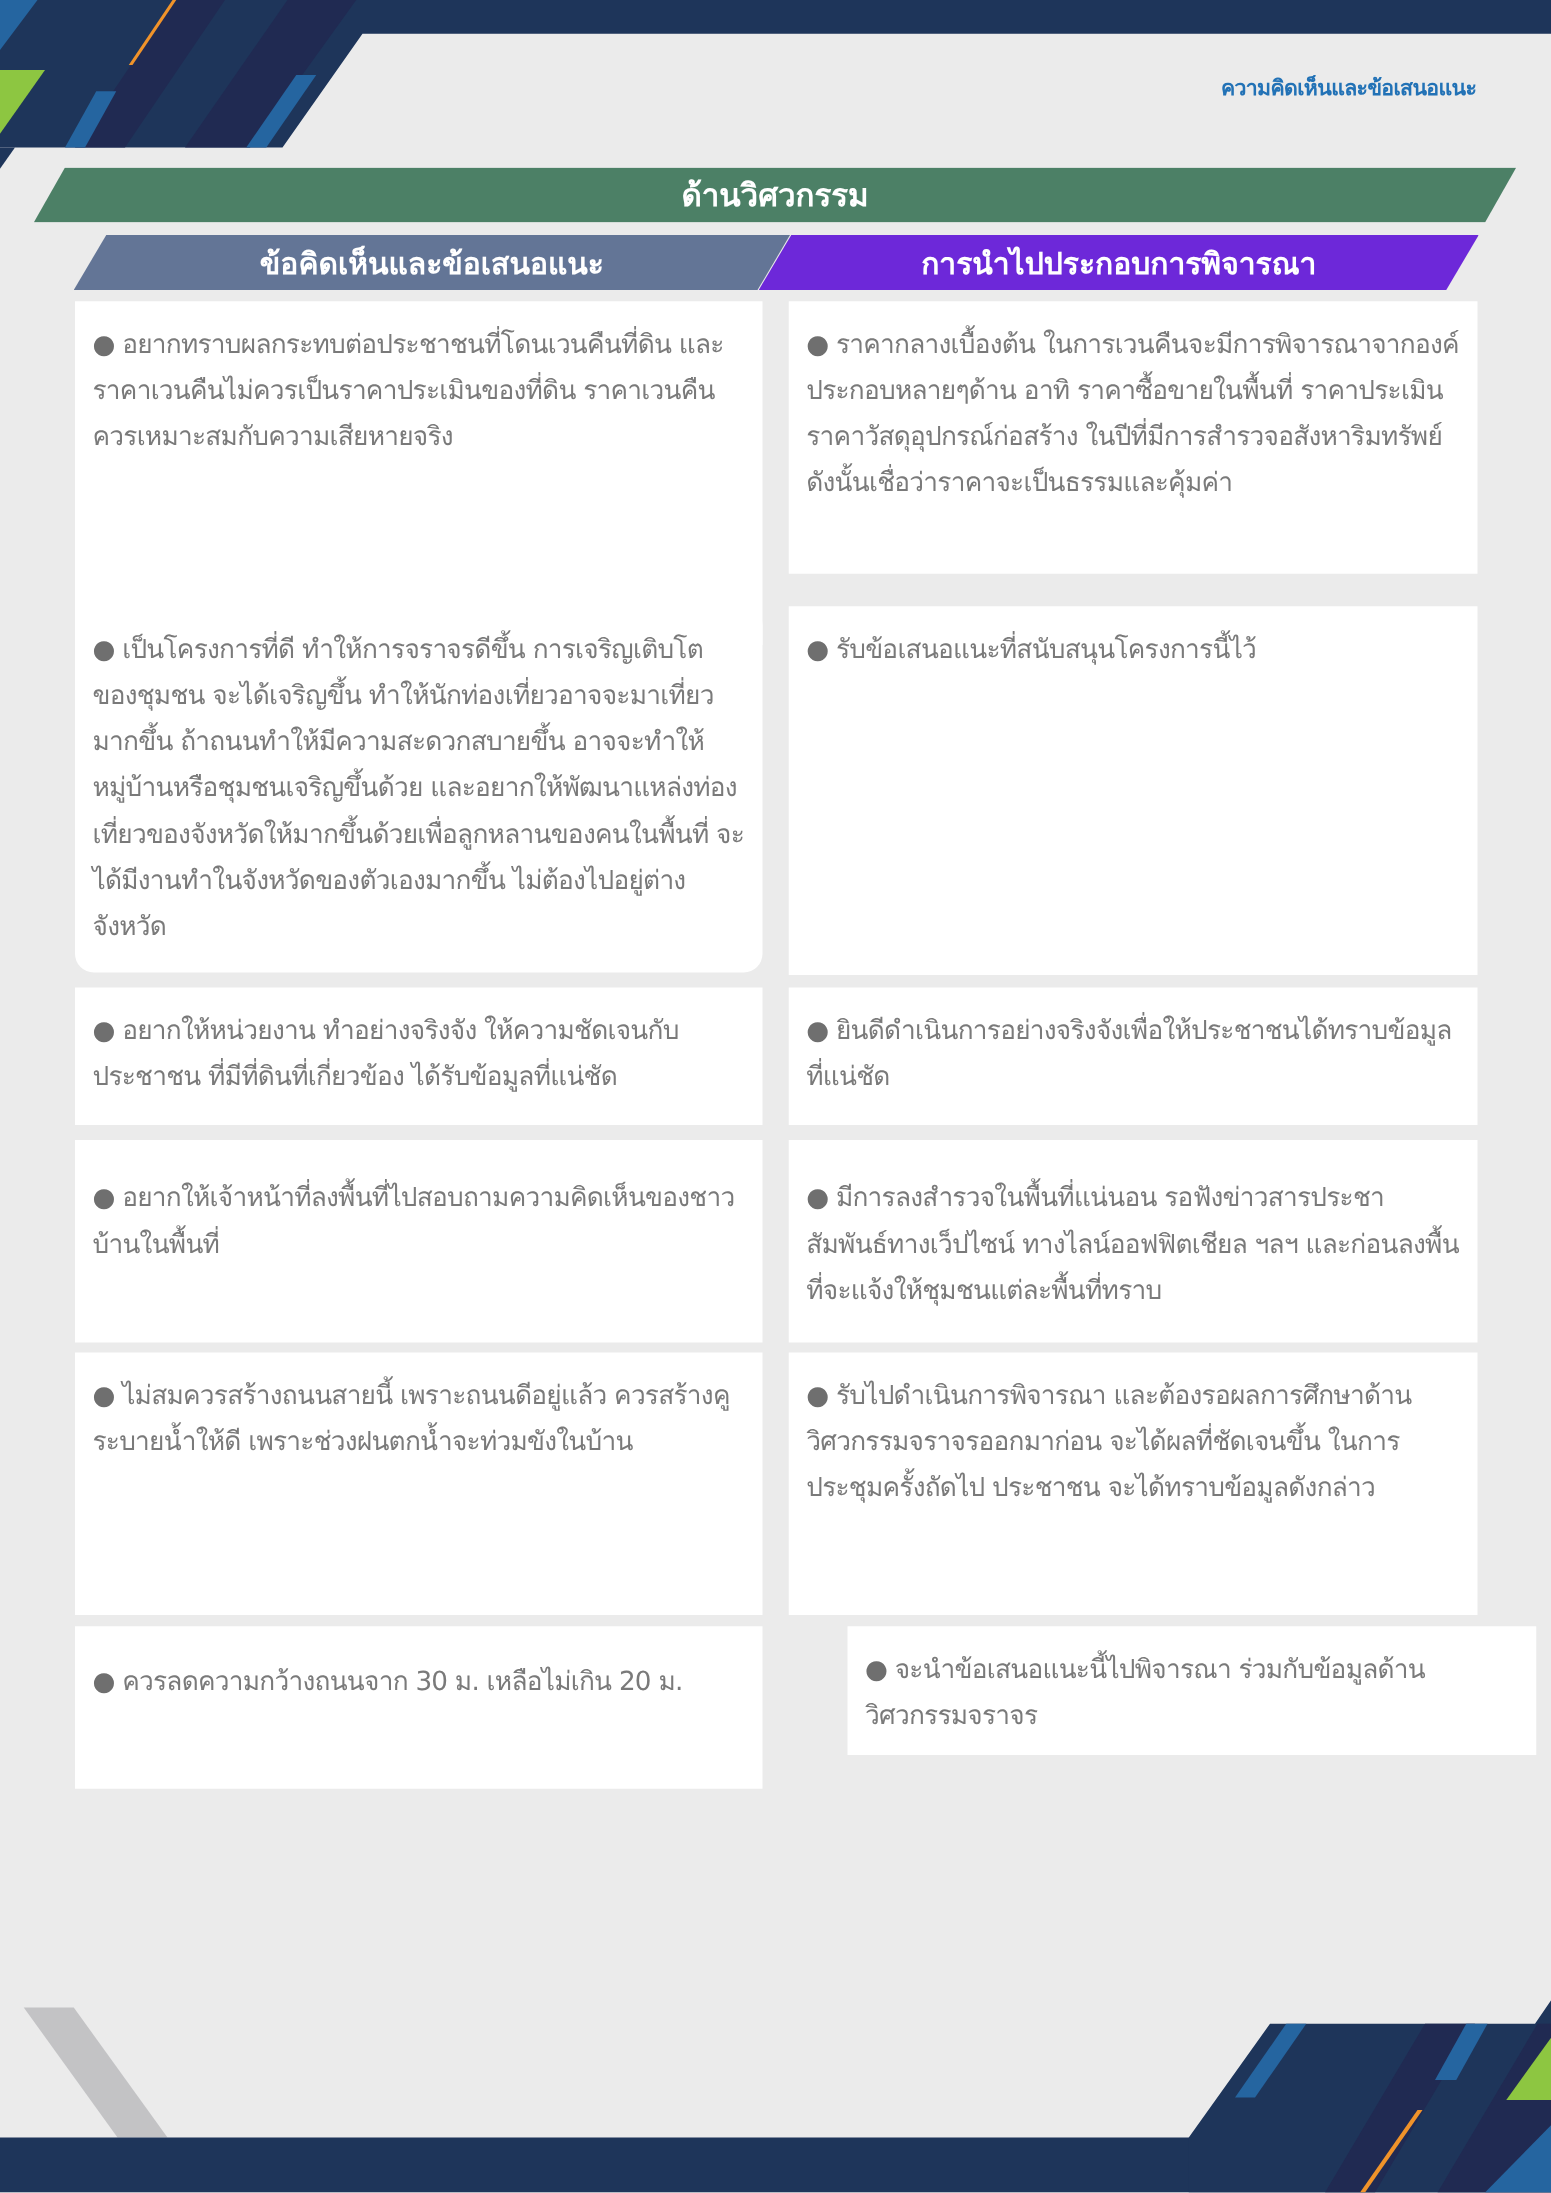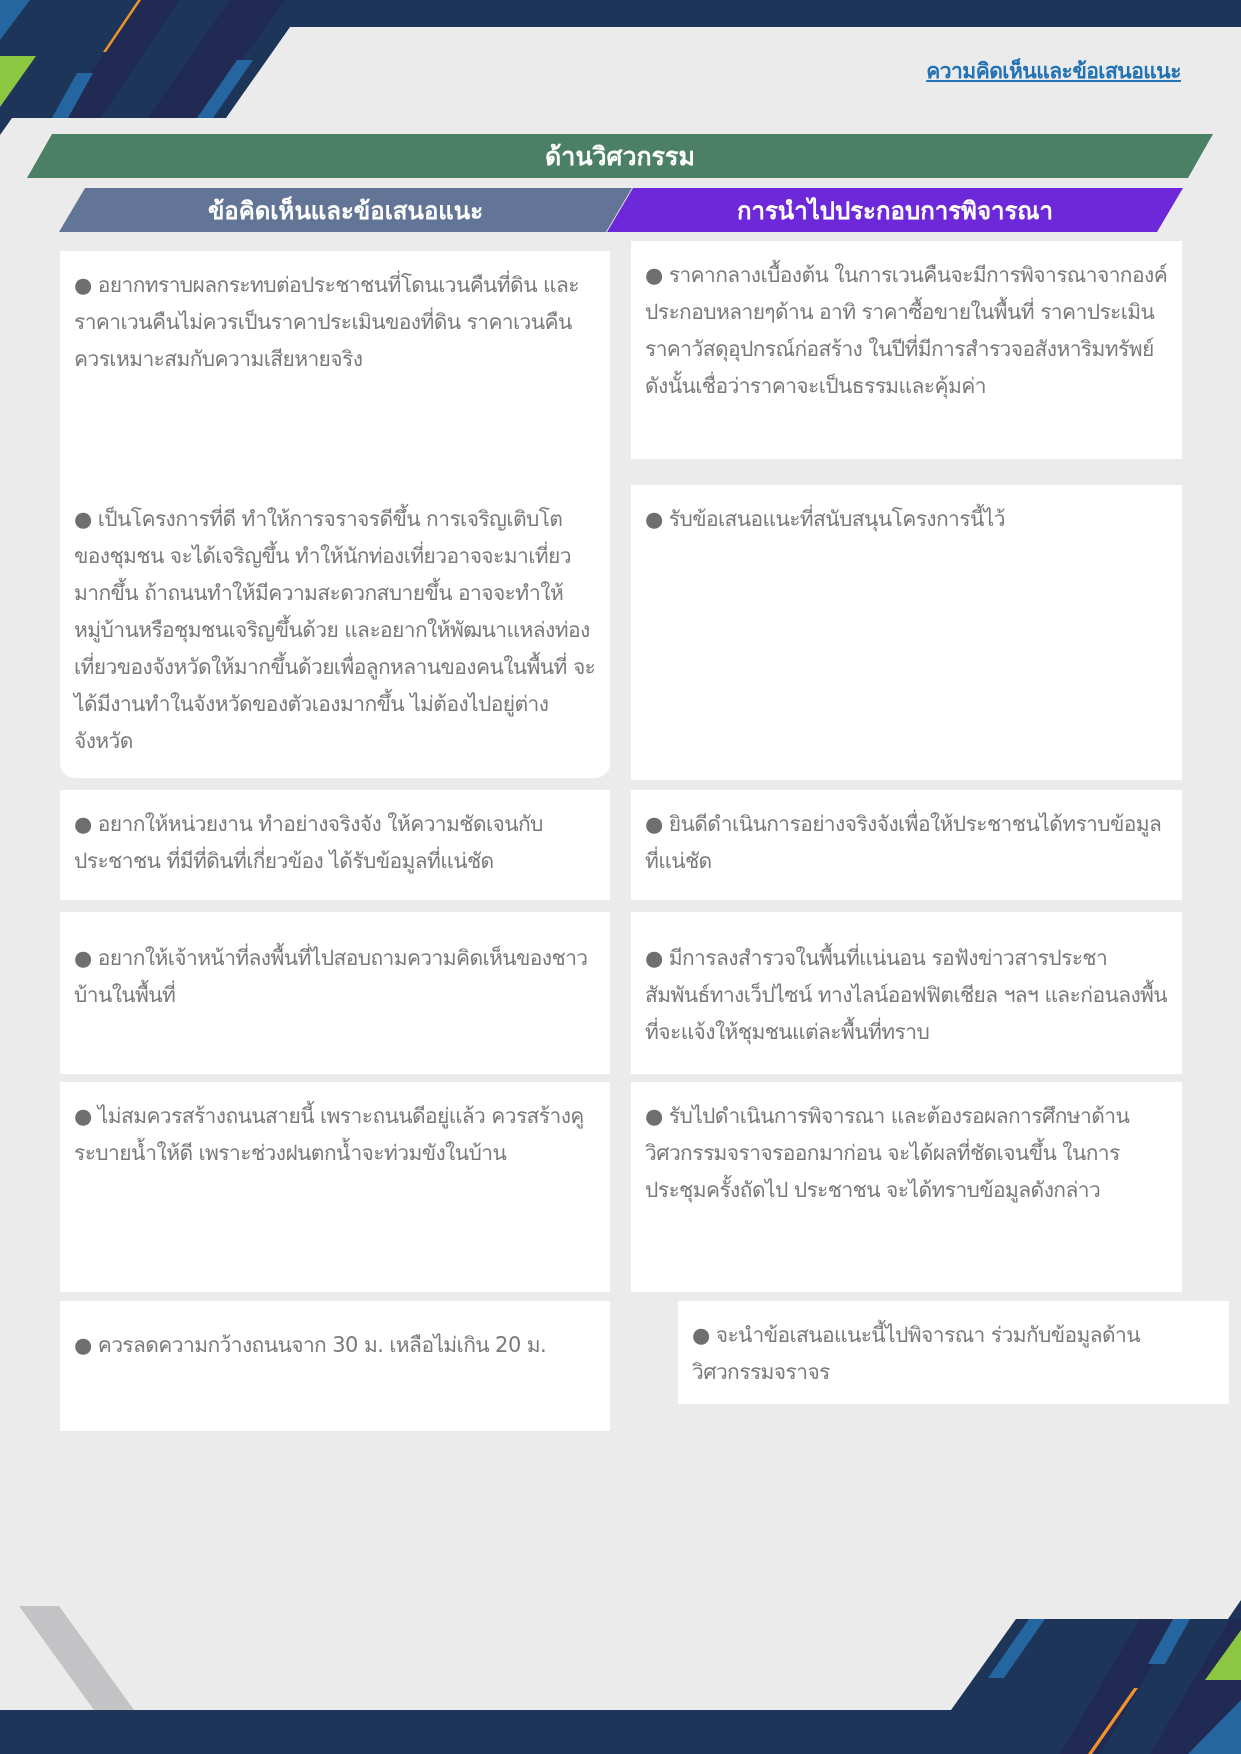--- a/index.html
+++ b/index.html
@@ -6,21 +6,21 @@
   body {
     width:1241px; height:1754px; position:relative; overflow:hidden;
     background:#ebebeb;
     font-family:"DejaVu Sans", sans-serif;
   }
   .deco { position:absolute; left:0; top:0; width:1241px; height:1754px; pointer-events:none; }
   .title-block {
     position:absolute; right:60px; top:52px; text-align:right;
     color:#2272b6; font-family:"Liberation Sans", sans-serif; font-weight:bold;
   }
-  .title-block .t1 { font-size:21px; line-height:38px; letter-spacing:-0.5px;text-decoration:underline; }
+  .title-block .t1 { font-size:17px; line-height:38px; letter-spacing:-0.5px; }
   .title-block .t2 { font-size:25px; line-height:38px; letter-spacing:-0.5px; }
   .banner {
     position:absolute; display:flex; align-items:center; justify-content:center;
     color:#fff; font-family:"Liberation Sans", sans-serif; font-weight:bold;
   }
   .banner-main {
     left:27px; top:134px; width:1186px; height:44px;
     background:#4c8066; font-size:25px;
     clip-path:polygon(25px 0, 100% 0, calc(100% - 25px) 100%, 0 100%);
   }
@@ -80,21 +80,21 @@
   <span>ด้านวิศวกรรม</span>
 </div>
 
 <div class="banner banner-left">
   <span>ข้อคิดเห็นและข้อเสนอแนะ</span>
 </div>
 <div class="banner banner-right">
   <span>การนำไปประกอบการพิจารณา</span>
 </div>
 
-<div class="cell left" style="top:251px;height:275px;">
+<div class="cell left" style="top:241px;height:275px;">
   <span class="bullet">●</span><span>อยากทราบผลกระทบต่อประชาชนที่โดนเวนคืนที่ดิน และราคาเวนคืนไม่ควรเป็นราคาประเมินของที่ดิน ราคาเวนคืนควรเหมาะสมกับความเสียหายจริง</span>
 </div>
 <div class="cell right" style="top:241px;height:218px;">
   <span class="bullet">●</span><span>ราคากลางเบื้องต้น ในการเวนคืนจะมีการพิจารณาจากองค์ประกอบหลายๆด้าน อาทิ ราคาซื้อขายในพื้นที่ ราคาประเมิน ราคาวัสดุอุปกรณ์ก่อสร้าง ในปีที่มีการสำรวจอสังหาริมทรัพย์ ดังนั้นเชื่อว่าราคาจะเป็นธรรมและคุ้มค่า</span>
 </div>
 
 <div class="cell left" style="top:485px;height:293px;border-radius:15px;">
   <span class="bullet">●</span><span>เป็นโครงการที่ดี ทำให้การจราจรดีขึ้น การเจริญเติบโตของชุมชน จะได้เจริญขึ้น ทำให้นักท่องเที่ยวอาจจะมาเที่ยวมากขึ้น ถ้าถนนทำให้มีความสะดวกสบายขึ้น อาจจะทำให้หมู่บ้านหรือชุมชนเจริญขึ้นด้วย และอยากให้พัฒนาแหล่งท่องเที่ยวของจังหวัดให้มากขึ้นด้วยเพื่อลูกหลานของคนในพื้นที่ จะได้มีงานทำในจังหวัดของตัวเองมากขึ้น ไม่ต้องไปอยู่ต่างจังหวัด</span>
 </div>
 <div class="cell right" style="top:485px;height:295px;">

